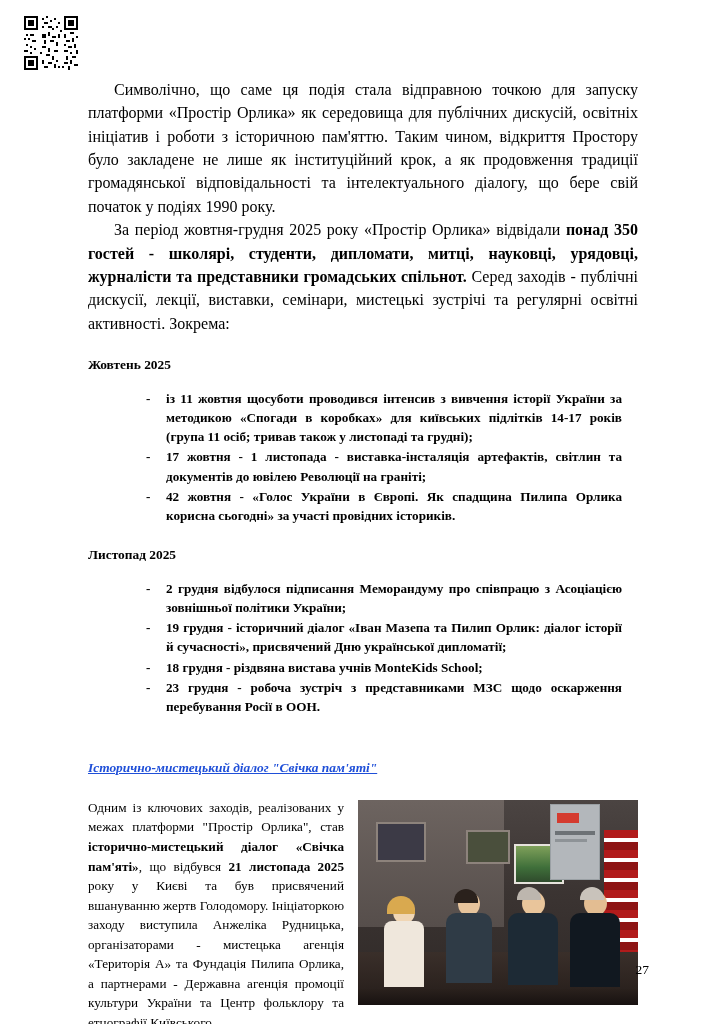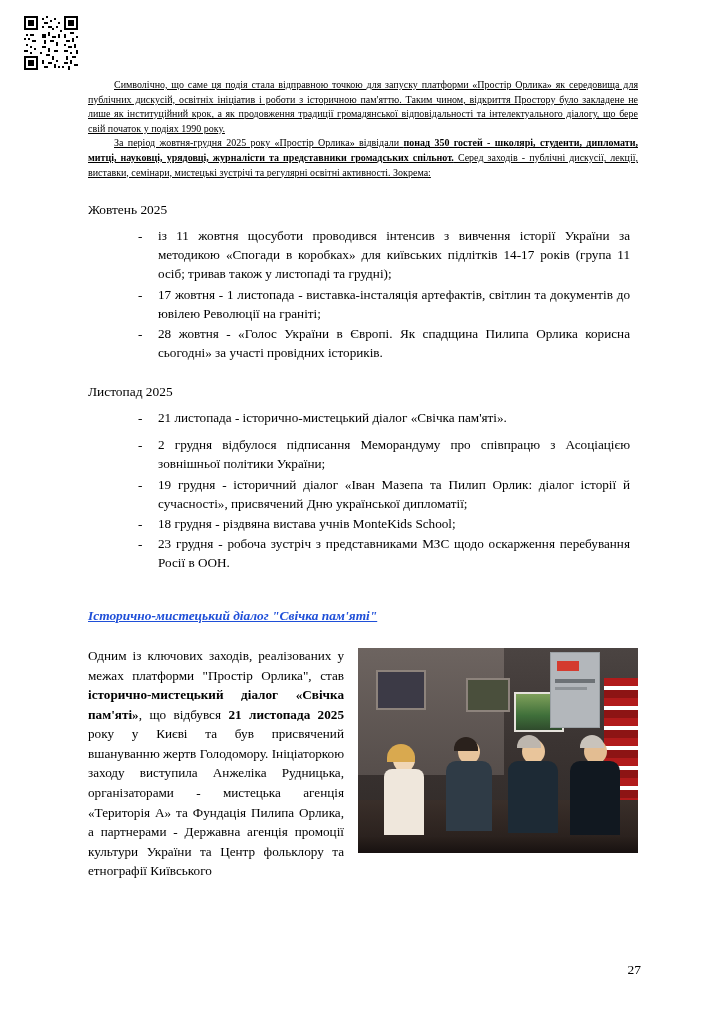--- a/index.html
+++ b/index.html
@@ -32,41 +32,41 @@
   .qr svg { display: block; }
 
   .content {
     position: absolute;
     left: 88px;
     top: 78px;
     width: 550px;
   }
   p.para {
     margin: 0 0 0 0;
-    font-size: 10px;
+    font-size: 16px;
     line-height: 1.46;
     text-align: justify;
     text-indent: 26px;
     font-family: "Liberation Serif", serif;
-    text-decoration: underline;
   }
   p.para + p.para { }
 
   .b { font-weight: bold; }
 
   h3.month {
     font-size: 13.4px;
-    font-weight: normal;
+    font-weight: bold;
     margin: 22px 0 4px 0;
     text-align: left;
   }
   ul.dashlist {
     list-style: none;
-    margin: 8px;
+    margin: 16px;
     padding: 0 0 0 40px;
+    font-weight: bold;
   }
   ul.dashlist li {
     position: relative;
     font-size: 13.2px;
     line-height: 1.45;
     text-align: justify;
     margin: 0 0 1px 0;
     padding-left: 22px;
   }
   ul.dashlist li::before {
@@ -104,21 +104,21 @@
   .twocol p.flow {
     margin: 0;
     font-size: 13.2px;
     line-height: 1.48;
     text-align: justify;
     text-indent: 0;
   }
 
   .pagenum {
     position: absolute;
-    right: 84px;
+    right: 76px;
     bottom: 46px;
     font-size: 13.5px;
     font-family: "Liberation Serif", serif;
   }
 
   
   .ph-wall {
     position: absolute; inset: 0;
     background: linear-gradient(180deg,#4b4442 0%,#3b3432 45%,#2e2826 100%);
   }
@@ -268,27 +268,24 @@
   <div class="content">
 
     <p class="para">Символічно, що саме ця подія стала відправною точкою для запуску платформи «Простір Орлика» як середовища для публічних дискусій, освітніх ініціатив і роботи з історичною пам'яттю. Таким чином, відкриття Простору було закладене не лише як інституційний крок, а як продовження традиції громадянської відповідальності та інтелектуального діалогу, що бере свій початок у подіях 1990 року.</p>
 
     <p class="para"><span>За період жовтня-грудня 2025 року «Простір Орлика» відвідали </span><span class="b">понад 350 гостей - школярі, студенти, дипломати, митці, науковці, урядовці, журналісти та представники громадських спільнот.</span><span> Серед заходів - публічні дискусії, лекції, виставки, семінари, мистецькі зустрічі та регулярні освітні активності. Зокрема:</span></p>
 
     <h3 class="month">Жовтень 2025</h3>
     <ul class="dashlist">
       <li>із 11 жовтня щосуботи проводився інтенсив з вивчення історії України за методикою «Спогади в коробках» для київських підлітків 14-17 років (група 11 осіб; тривав також у листопаді та грудні);</li>
       <li>17 жовтня - 1 листопада - виставка-інсталяція артефактів, світлин та документів до ювілею Революції на граніті;</li>
-      <li>28 жовтня - «Голос України в Європі. Як спадщина Пилипа Орлика корисна сьогодні» за участі провідних істориків.</li>
+      <li>42 жовтня - «Голос України в Європі. Як спадщина Пилипа Орлика корисна сьогодні» за участі провідних істориків.</li>
     </ul>
 
     <h3 class="month">Листопад 2025</h3>
-    <ul class="dashlist">
-      <li>21 листопада - історично-мистецький діалог «Свічка пам'яті».</li>
-    </ul>
 
     <ul class="dashlist">
       <li>2 грудня відбулося підписання Меморандуму про співпрацю з Асоціацією зовнішньої політики України;</li>
       <li>19 грудня - історичний діалог «Іван Мазепа та Пилип Орлик: діалог історії й сучасності», присвячений Дню української дипломатії;</li>
       <li>18 грудня - різдвяна вистава учнів MonteKids School;</li>
       <li>23 грудня - робоча зустріч з представниками МЗС щодо оскарження перебування Росії в ООН.</li>
     </ul>
 
     <a class="section-link" href="#">Історично-мистецький діалог "Свічка пам'яті"</a>
 

